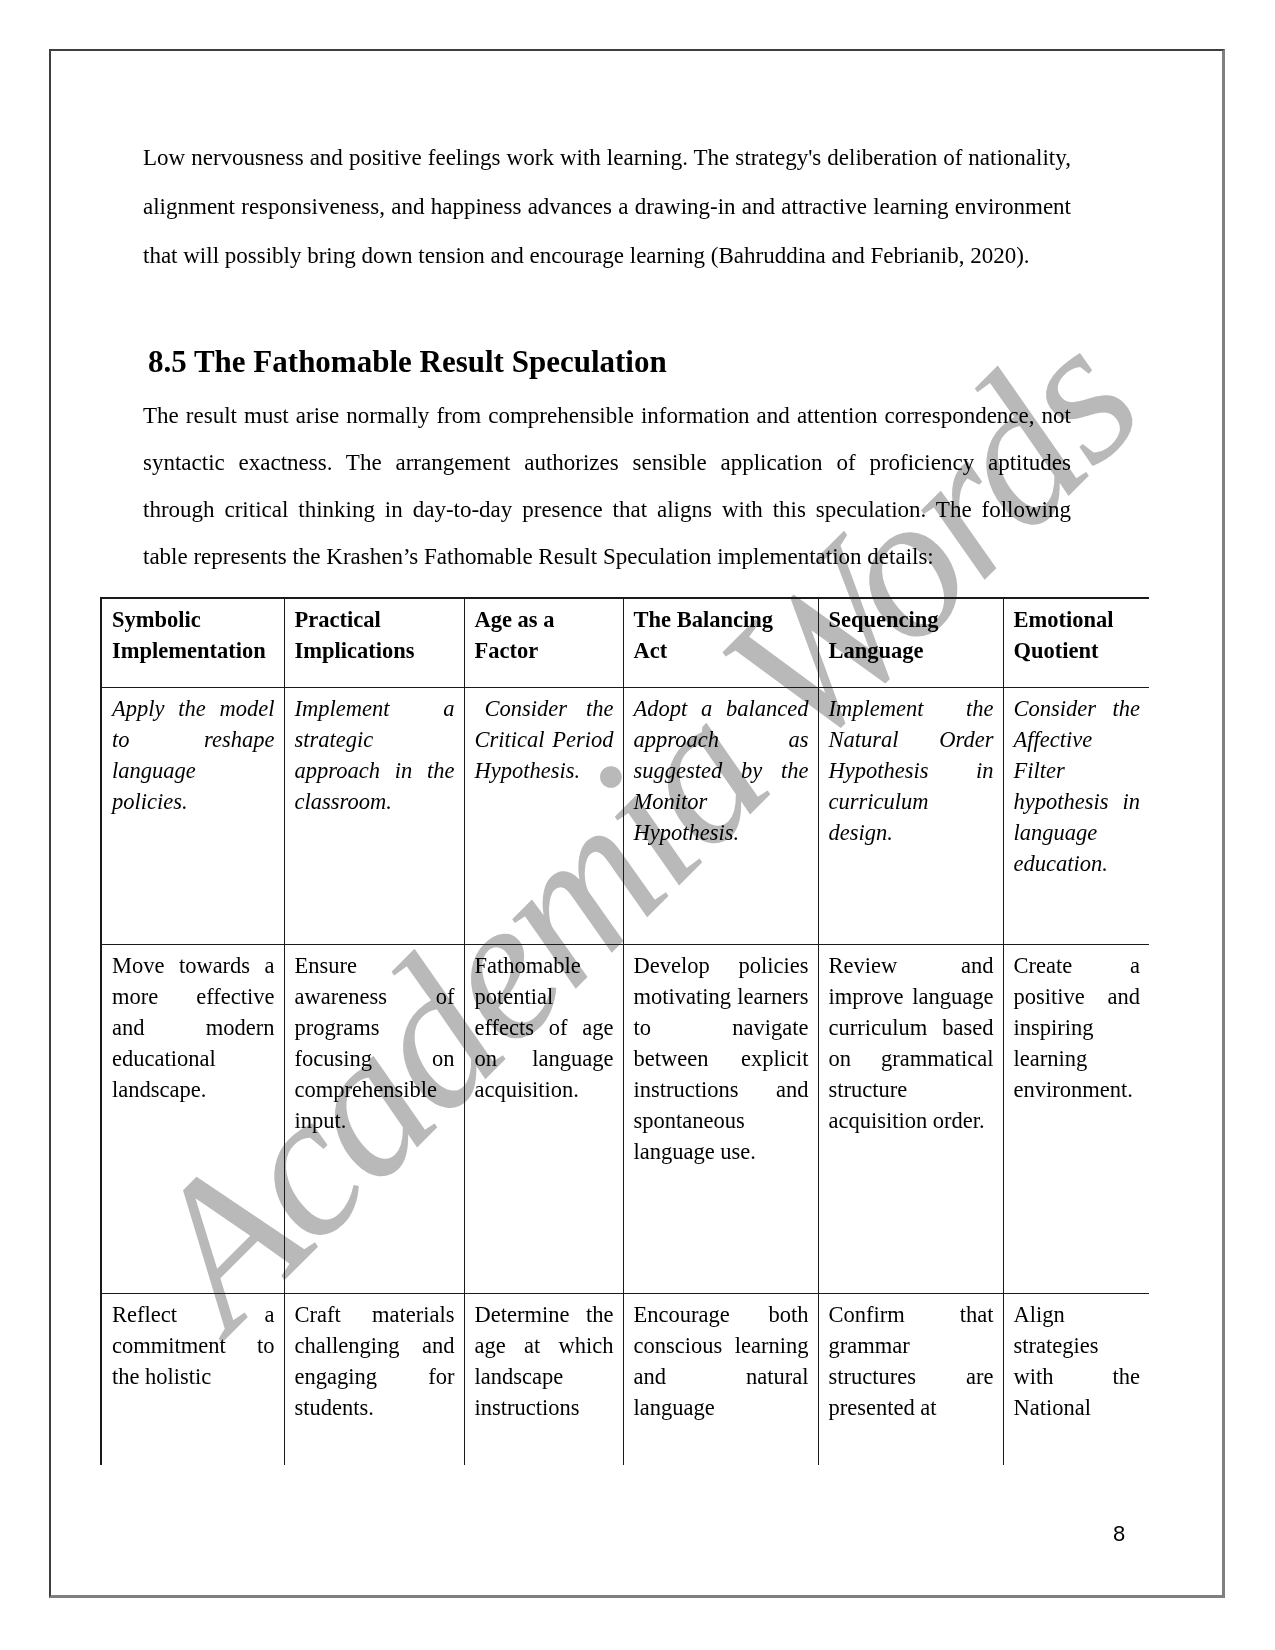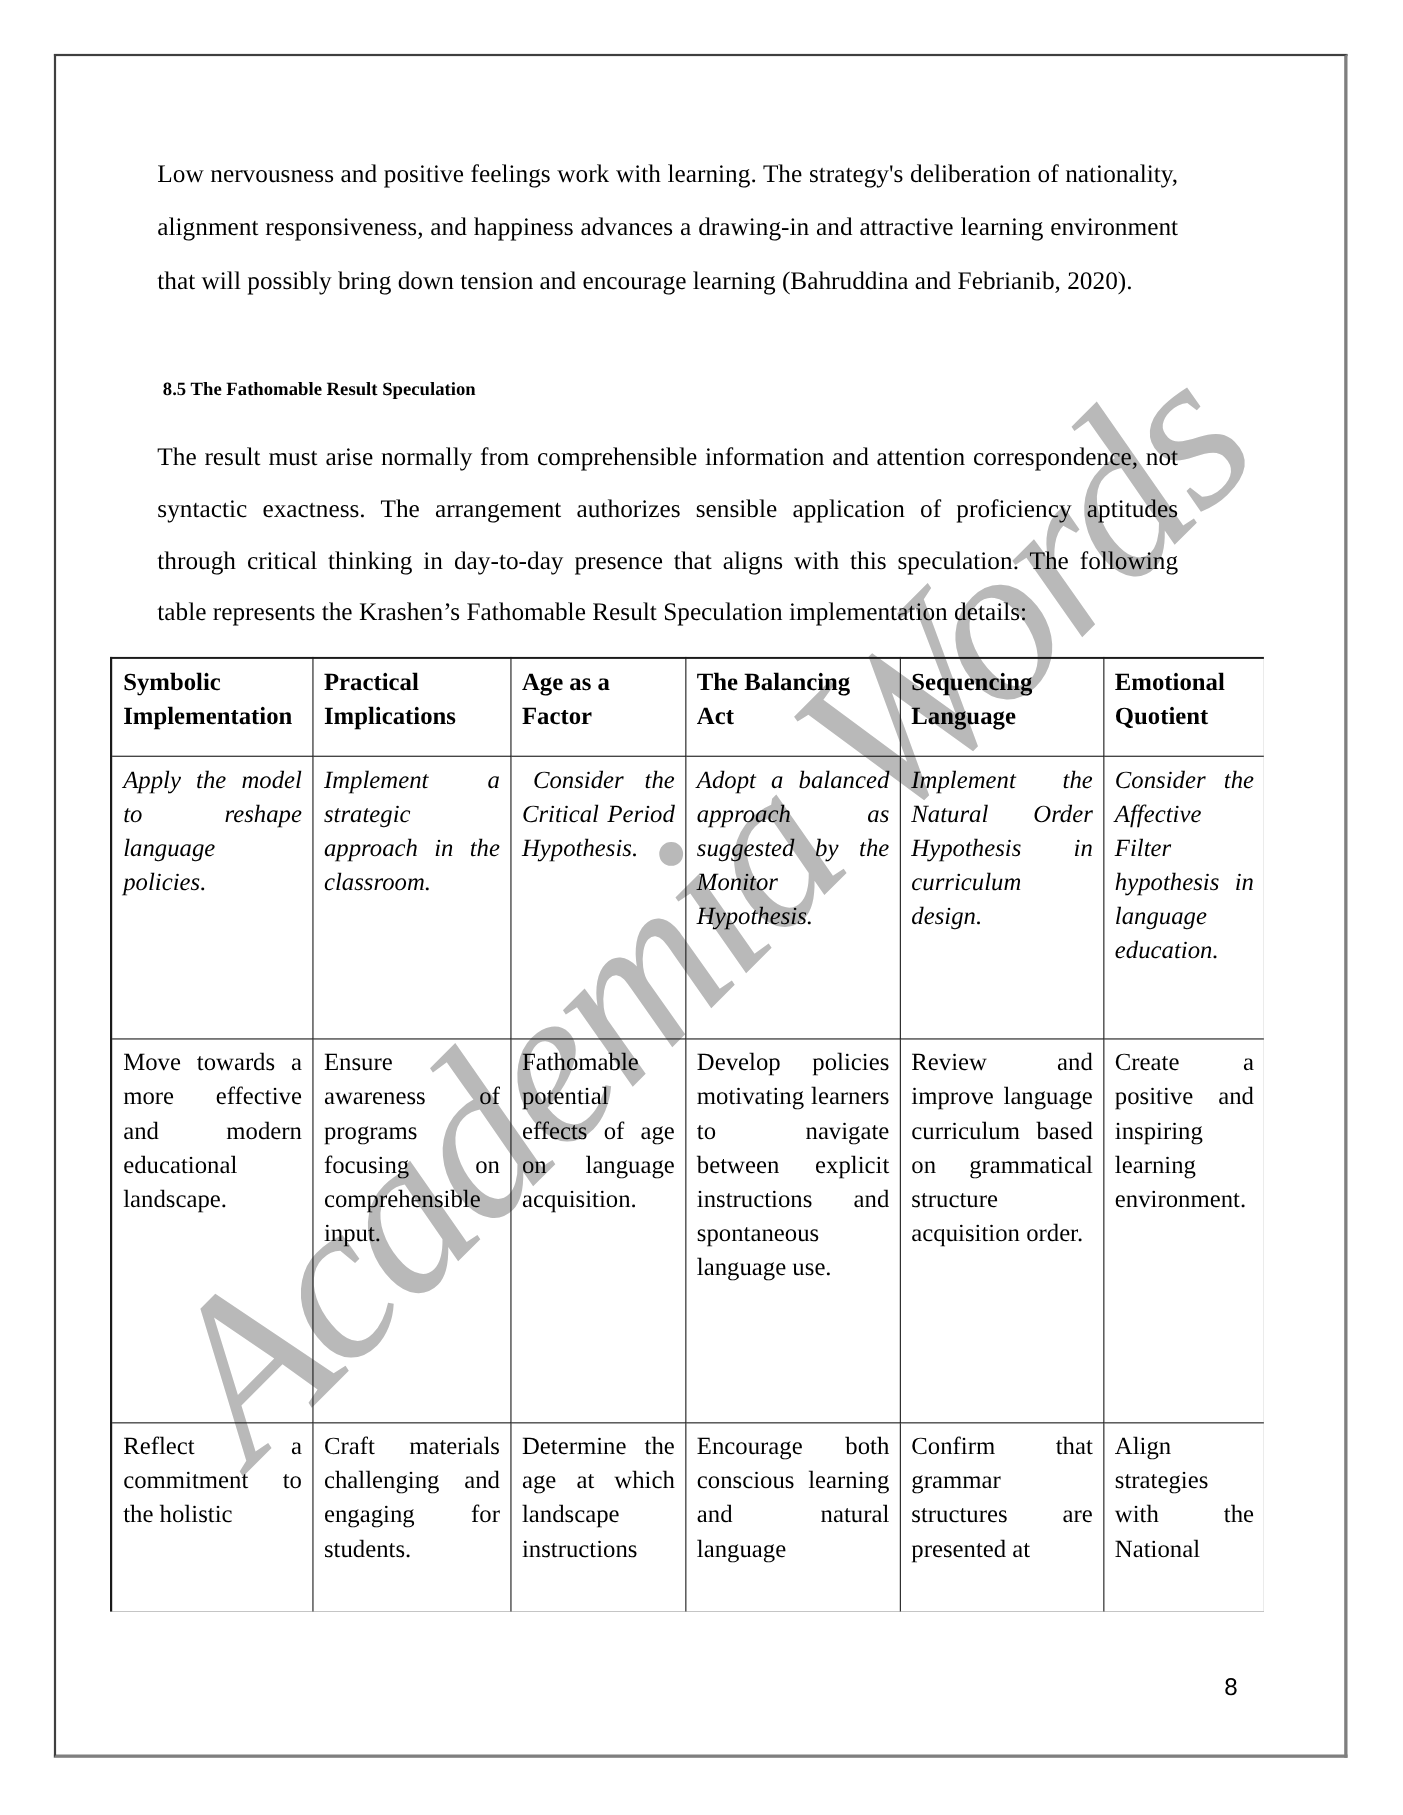--- a/index.html
+++ b/index.html
@@ -42,21 +42,21 @@
     position: absolute; left: 143px; width: 928px;
     text-align: justify;
     font-size: 23px;
     line-height: 49px;
   }
   .p1 { top: 133px; }
   .p2 { top: 392px; line-height: 47px; }
 
   .heading {
     position: absolute; left: 148px; top: 344px;
-    font-size: 17px; font-weight: bold;
+    font-size: 31px; font-weight: bold;
   }
 
   .table-wrap {
     position: absolute; left: 100px; top: 597px;
     width: 1049px; height: 868px;
     overflow: hidden;
   }
   table {
     border-collapse: collapse;
     table-layout: fixed;

